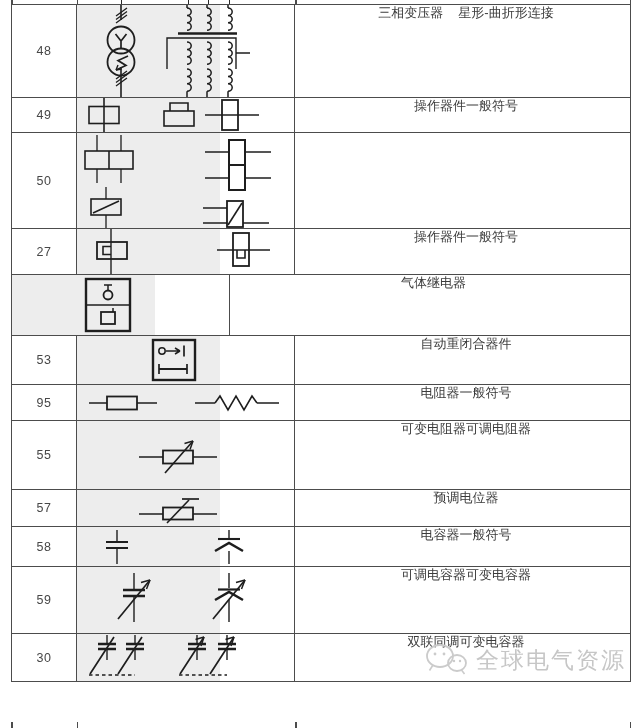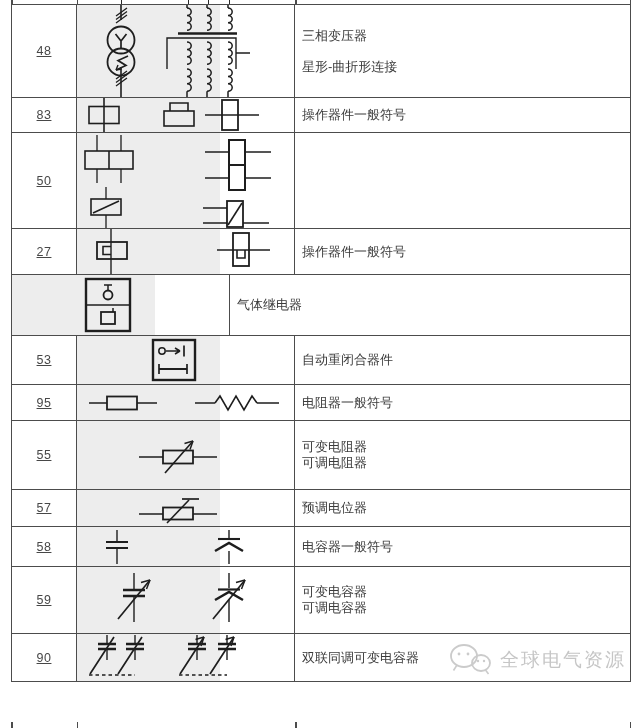--- a/index.html
+++ b/index.html
@@ -3,34 +3,34 @@
 <meta charset="utf-8">
 <style>
   html,body{margin:0;padding:0;background:#fff;}
   #page{position:relative;width:640px;height:728px;background:#fff;overflow:hidden;
         font-family:"Liberation Sans",sans-serif;color:#3f3f3f;}
   .vtick{position:absolute;width:1.5px;background:#4c4c4c;}
   #tbl{position:absolute;left:11px;top:4px;width:620px;border:1.5px solid #4c4c4c;border-bottom:none;
        box-sizing:border-box;background:#fff;}
   .row{display:flex;border-bottom:1.5px solid #4c4c4c;overflow:hidden;}
   .c1{width:64px;flex:none;border-right:1.4px solid #4c4c4c;display:flex;align-items:center;
-      justify-content:center;font-size:12.5px;color:#474747;letter-spacing:.5px;text-decoration:underline;}
+      justify-content:center;font-size:12.5px;color:#474747;letter-spacing:.5px;}
   .c2{width:217px;flex:none;border-right:1.4px solid #4c4c4c;position:relative;}
   .shade{position:absolute;left:0;top:0;bottom:0;width:143px;background:#ededed;}
   .c2 svg{position:relative;display:block;}
-  .c3{flex:1;display:flex;flex-direction:column;justify-content:center;padding-left:7px;
+  .c3{flex:1;display:flex;flex-direction:row;justify-content:center;padding-left:7px;
       font-size:13px;line-height:16px;color:#3b3b3b;position:relative;}
   .gap14{}
   .gap15{gap:15px;}
   .r48{height:92px}.r49{height:34px}.r50{height:95px}.r51{height:45px}.r52{height:60px}
   .r53{height:48px}.r54{height:35px}.r55{height:68px}.r56{height:32px}.r57{height:36px}
   .r58{height:39px}.r59{height:66px}.r60{height:47px}
   svg path,svg line,svg rect,svg circle,svg polyline,svg ellipse{vector-effect:none;}
   .wm{position:absolute;right:4px;top:8px;display:flex;align-items:center;gap:6px;
-      color:#c6c6c6;font-size:19px;letter-spacing:2px;white-space:nowrap;}
+      color:#c6c6c6;font-size:23px;letter-spacing:2px;white-space:nowrap;}
 </style>
 </head>
 <body>
 
 <div id="page">
 
   <div class="vtick" style="left:11px;top:0;height:4px"></div>
   <div class="vtick" style="left:76.5px;top:0;height:4px"></div>
   <div class="vtick" style="left:295px;top:0;height:4px"></div>
   <div class="vtick" style="left:629.5px;top:0;height:4px"></div>
@@ -78,21 +78,21 @@
         </svg>
       </div>
       <div class="c3 gap15">
         <span>三相变压器</span>
         <span>星形-曲折形连接</span>
       </div>
     </div>
 
     <div class="row r49">
       <div class="c1">
-          <span>83</span>
+          <span>49</span>
         </div>
       <div class="c2">
           <div class="shade"></div>
         <svg width="217" height="34" fill="none" stroke="#1e1e1e" stroke-width="1.6">
           <path d="M27,0 V34"></path>
           <rect x="12" y="8.5" width="30" height="17"></rect>
           <g>
             <rect x="87" y="13" width="30" height="15"></rect>
             <path d="M93,13 V5 H111 V13"></path>
           </g>
@@ -298,28 +298,28 @@
           <g>
             <path d="M152,6 V21 M152,33 V55" stroke-width="1.4"></path>
             <path d="M141,22.5 H163" stroke-width="2.2"></path>
             <path d="M138,33 L152,25 L166,33" stroke-width="2.5"></path>
             <path d="M136,52 L168,13" stroke-width="1.7"></path>
             <path d="M168,13 L159,15.5 M168,13 L164.5,22" stroke-width="1.5"></path>
           </g>
         </svg>
       </div>
       <div class="c3 gap14">
+        <span>可调电容器</span>
         <span>可变电容器</span>
-        <span>可调电容器</span>
       </div>
     </div>
 
     <div class="row r60">
       <div class="c1">
-          <span>90</span>
+          <span>30</span>
         </div>
       <div class="c2">
           <div class="shade"></div>
         <svg width="217" height="47" fill="none" stroke="#1e1e1e" stroke-width="1.6">
           <g>
             <path d="M30,1 V10 M30,15 V26 M58,1 V10 M58,15 V26" stroke-width="1.4"></path>
             <path d="M21,10 H39 M21,15 H39 M49,10 H67 M49,15 H67" stroke-width="2.3"></path>
             <path d="M13,40 L37,3 M41,40 L65,3" stroke-width="1.7"></path>
             <path d="M12,41 H58" stroke-dasharray="3.5,3" stroke-width="1.6"></path>
           </g>

